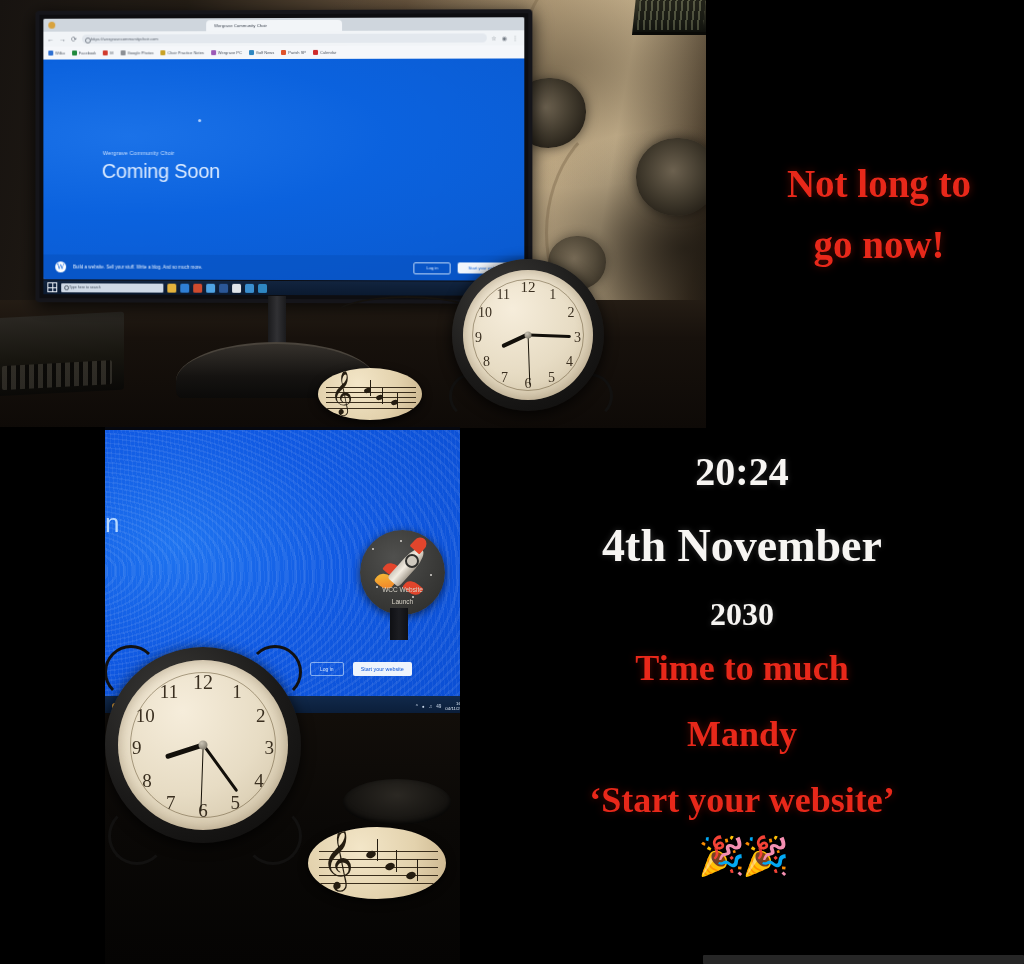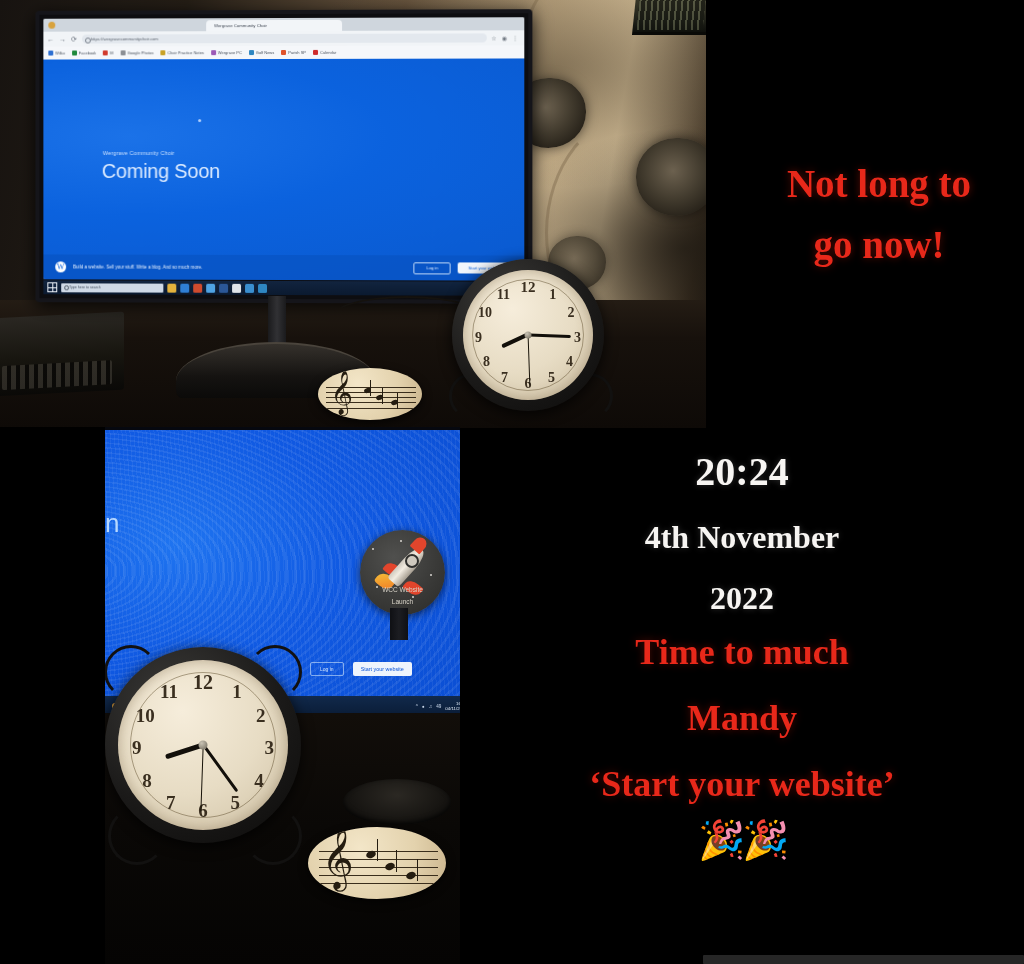--- a/index.html
+++ b/index.html
@@ -327,21 +327,20 @@
     border-radius:50%;
     border: 1px solid rgba(110,92,62,0.55);
   }
   .num {
     position: absolute;
     color: #3a2f20;
     font-family: "Liberation Serif", serif;
     text-align: center;
     transform: translate(-50%,-50%);
     white-space: nowrap;
-    font-weight: bold;
   }
   .hand {
     position: absolute;
     background: #120f0a;
     transform-origin: 50% 100%;
     border-radius: 2px;
   }
   .hand.sec { background: #171208; }
   .pin {
     position:absolute; border-radius:50%;
@@ -532,21 +531,21 @@
     text-shadow: 0 0 6px rgba(255,255,255,0.18);
   }
   .line-red {
     color: #e8281a;
     font-family: "Liberation Serif", serif;
     font-weight: bold;
     text-align: center;
     text-shadow: 0 0 8px rgba(200,26,10,0.4);
   }
   .l-time  { font-size: 40px; margin-top: 10px; }
-  .l-date  { font-size: 32px; margin-top: 24px; }
+  .l-date  { font-size: 46px; margin-top: 24px; }
   .l-year  { font-size: 32px; margin-top: 24px; }
   .l-press { font-size: 36px; margin-top: 14px; }
   .l-start { font-size: 36px; margin-top: 24px; }
   .l-name  { font-size: 36px; margin-top: 24px; }
   .emoji-row {
     margin-top: 16px;
     font-size: 38px;
     letter-spacing: -4px;
     line-height: 1;
   }
@@ -817,21 +816,21 @@
         <div class="hand" style="left:50%;top:16%;width:3.4px;height:34%;transform:translateX(-50%) rotate(144deg);"></div>
         <div class="hand sec" style="left:50%;top:11%;width:1.4px;height:39%;transform:translateX(-50%) rotate(182deg);"></div>
         <div class="pin" style="left:50%;top:50%;width:9px;height:9px;"></div>
       </div>
     </div>
   </div>
 
   <div class="panel-bottom-right">
     <div class="line-white l-time">20:24</div>
     <div class="line-white l-date">4th November</div>
-    <div class="line-white l-year">2022</div>
+    <div class="line-white l-year">2030</div>
     <div class="line-red l-press">Time to much</div>
     <div class="line-red l-name">Mandy</div>
     <div class="line-red l-start">‘Start your website’</div>
     <div class="emoji-row">🎉🎉</div>
   </div>
 
   <div class="bottom-bar"></div>
 </div>
 
 </body></html>

